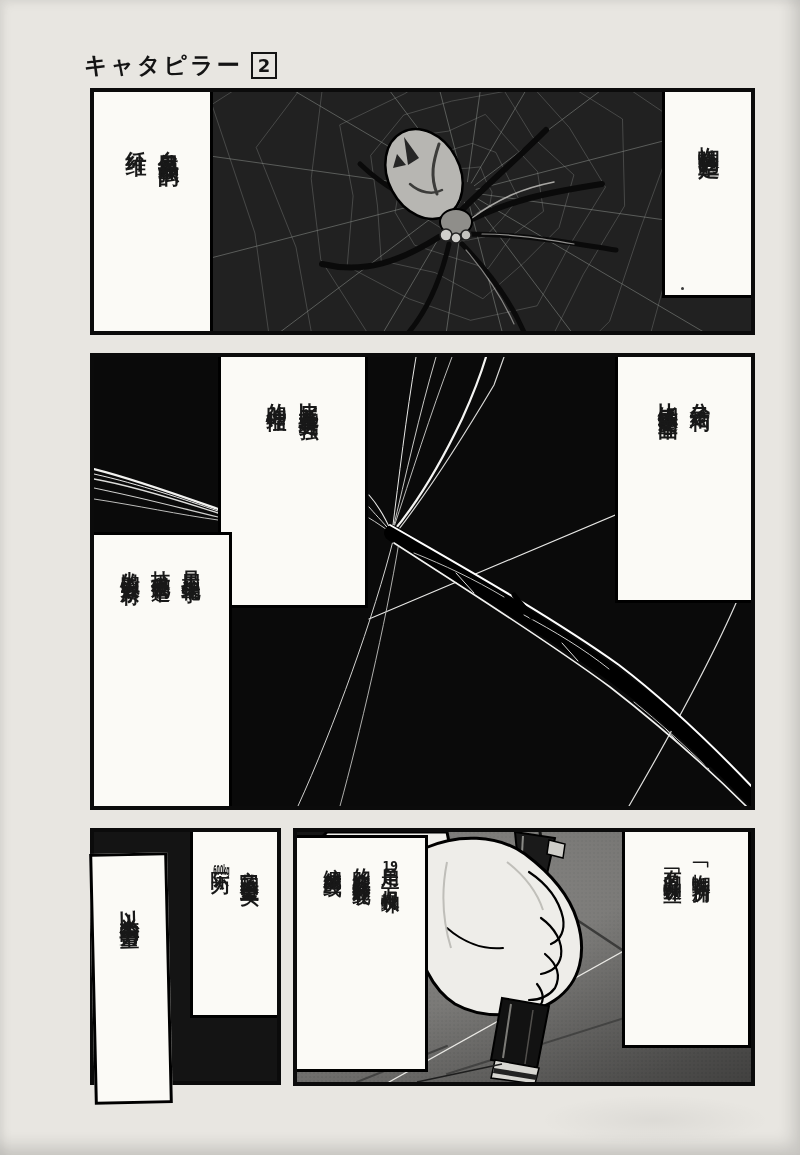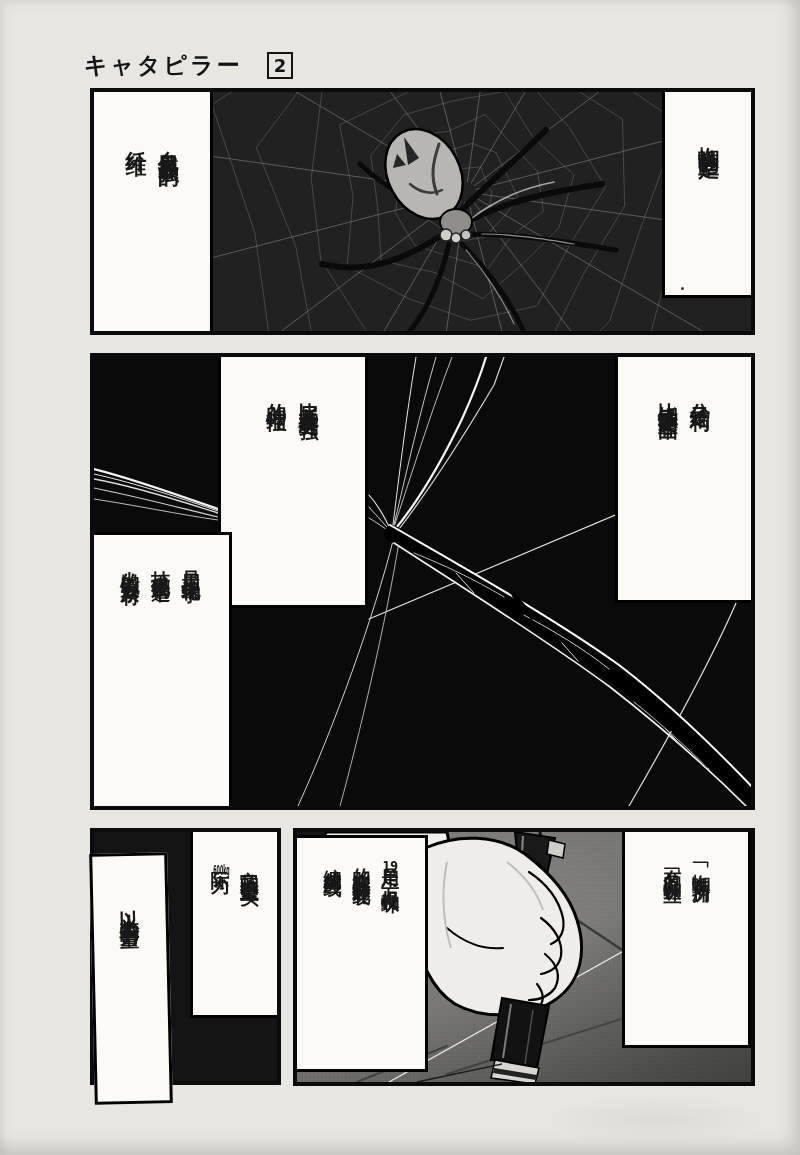--- a/index.html
+++ b/index.html
@@ -8,21 +8,21 @@
     background:#e8e6e1;overflow:hidden;
     font-family:"DejaVu Sans",sans-serif;color:#151515;
   }
   #page::after{
     content:"";position:absolute;inset:0;pointer-events:none;
     box-shadow:inset -7px -9px 16px rgba(0,0,0,.14), inset 4px 4px 10px rgba(0,0,0,.05);
   }
   .smudge{position:absolute;left:540px;top:1095px;width:230px;height:50px;border-radius:50%;
     background:radial-gradient(closest-side,rgba(0,0,0,.05),rgba(0,0,0,0));}
   
-  .header{position:absolute;left:84px;top:50px;display:flex;align-items:center;gap:24px;}
+  .header{position:absolute;left:84px;top:50px;display:flex;align-items:center;gap:8px;}
   .header .title{font-size:23px;font-weight:700;letter-spacing:3px;color:#141414;}
   .header .vol{display:inline-block;border:2px solid #141414;font-size:18px;font-weight:700;
     padding:0 5px;line-height:23px;color:#141414;}
   
   .panel{position:absolute;border:4px solid #0b0b0b;background:#111;box-sizing:border-box;}
   .panel svg{position:absolute;left:0;top:0;width:100%;height:100%;display:block;}
   #p1{left:90px;top:88px;width:665px;height:247px;}
   #p2{left:90px;top:353px;width:665px;height:457px;background:#0a0a0a;}
   #p3{left:90px;top:828px;width:191px;height:257px;background:#141414;}
   #p4{left:293px;top:828px;width:462px;height:258px;background:#6e6d6b;}

